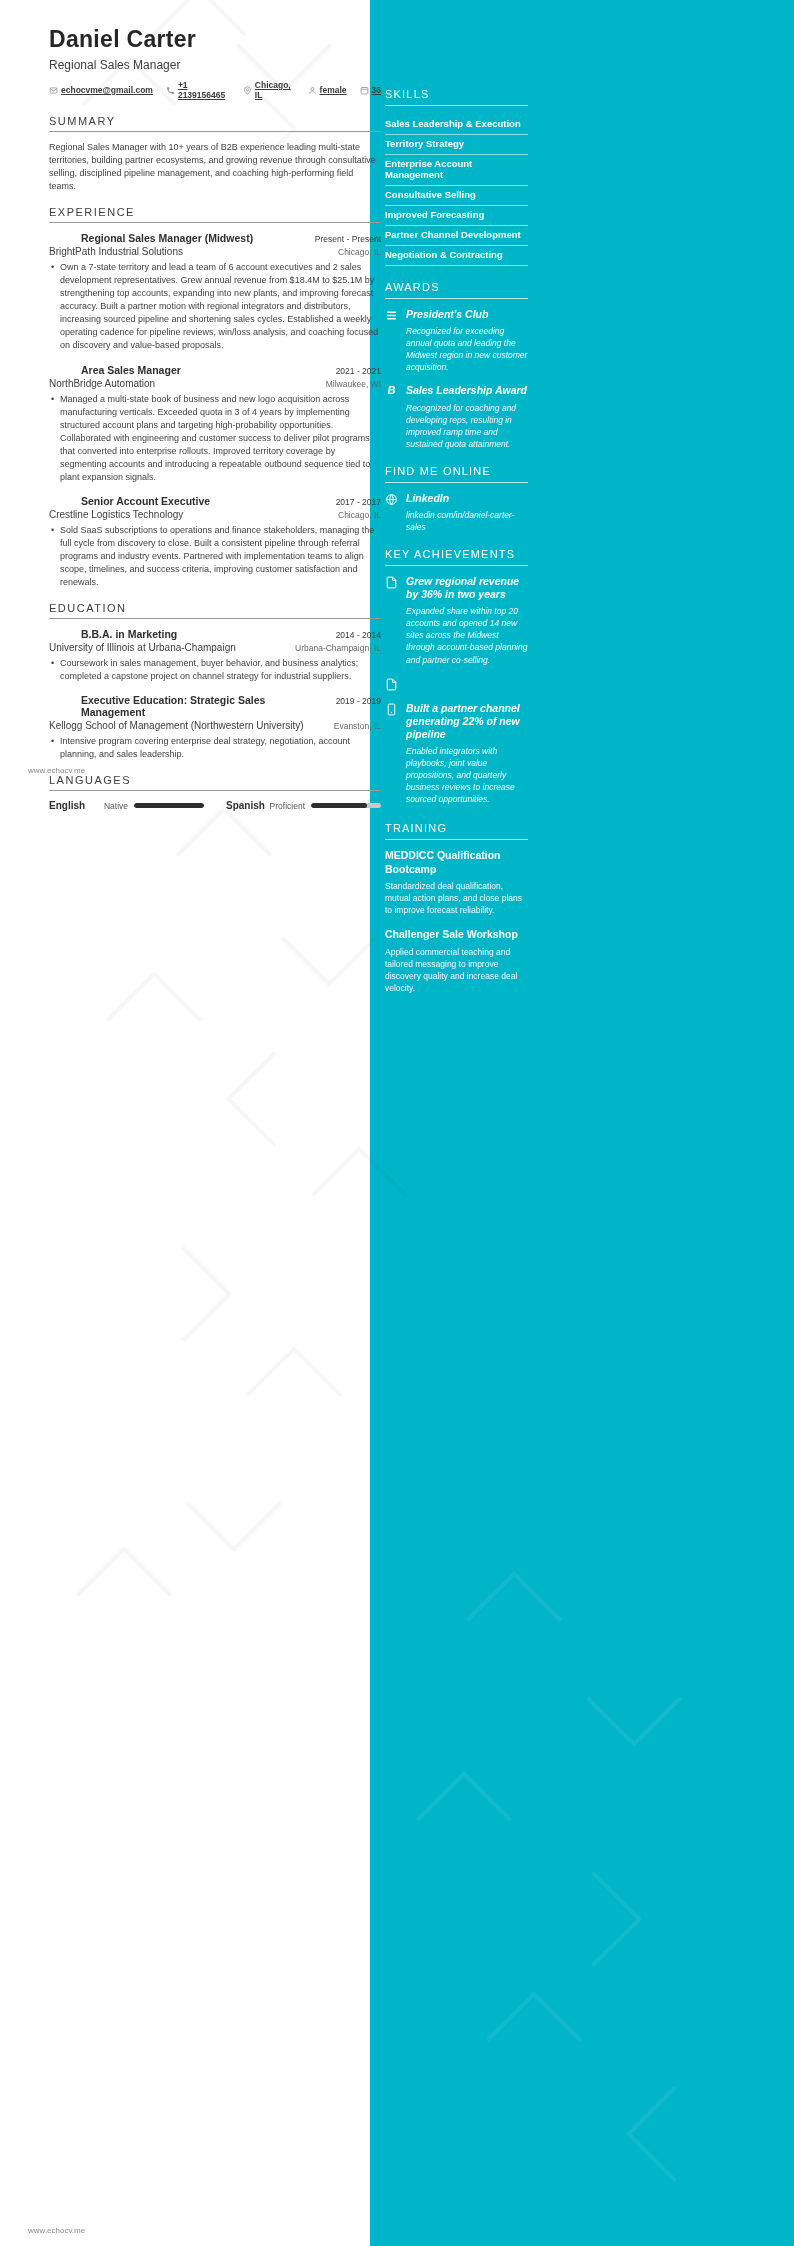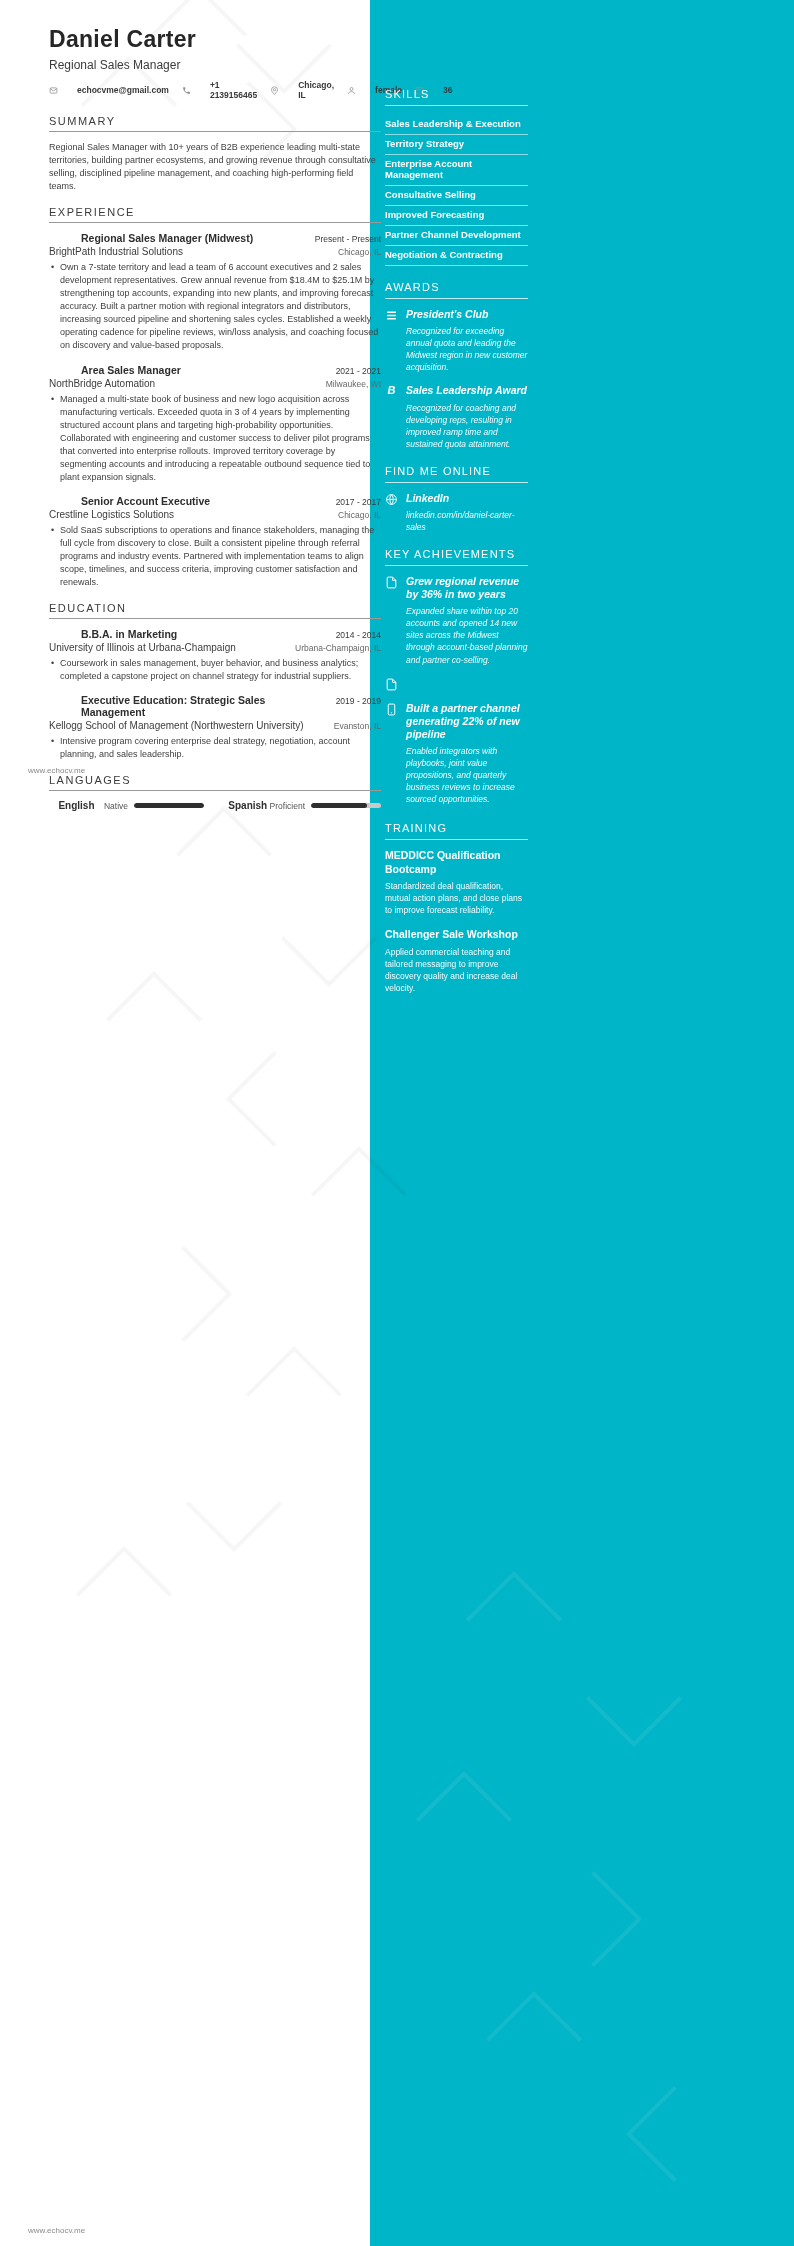--- a/index.html
+++ b/index.html
@@ -16,38 +16,38 @@
   .page-footer.f1{top:766px;} .page-footer.f2{top:2226px;}
 
   
   .wm{position:absolute;width:64px;height:64px;border-top:4px solid rgba(0,0,0,0.035);border-left:4px solid rgba(0,0,0,0.035);}
   .wm.on-teal{border-color:rgba(255,255,255,0.08);}
 
   
   .name{font-size:23px;font-weight:700;color:#262626;margin:0 0 5px;letter-spacing:.3px;}
   .subtitle{font-size:12px;color:#3c3c3c;margin:0 0 8px;}
   .contact-row{display:flex;align-items:center;gap:13px;margin-bottom:15px;}
-  .contact-item{display:flex;align-items:center;gap:19px;font-size:8.5px;font-weight:700;color:#3a3a3a;}
+  .contact-item{display:flex;align-items:center;gap:3px;font-size:8.5px;font-weight:700;color:#3a3a3a;text-decoration:underline;}
   .cicon{width:9px;height:9px;color:#8d8d8d;flex:0 0 auto;display:block;}
 
   .section{margin-bottom:13px;}
   .sec-head{font-size:11px;letter-spacing:1.5px;color:#3b3b3b;padding-bottom:4px;border-bottom:1px solid #9a9a9a;margin-bottom:9px;font-weight:400;}
   .body-text{font-size:9px;line-height:1.45;color:#3f3f3f;}
 
   .job{margin-bottom:11px;}
   .row{display:flex;justify-content:space-between;align-items:baseline;}
   .job-title{font-size:10.5px;font-weight:700;color:#2e2e2e;padding-left:32px;}
   .job-dates{font-size:8.5px;color:#3a3a3a;white-space:nowrap;margin-left:8px;}
   .job-company{font-size:10px;color:#3c3c3c;margin-top:2px;}
   .job-location{font-size:8.5px;color:#666;max-width:92px;text-align:right;margin-left:8px;}
   .bullet{font-size:9px;line-height:1.45;color:#3f3f3f;margin-top:4px;padding-left:11px;position:relative;}
   .bullet::before{content:"\2022";position:absolute;left:2px;}
 
   .lang-row{display:flex;gap:22px;margin-top:3px;}
-  .lang-item{display:flex;align-items:center;flex:1;text-align:center;}
+  .lang-item{display:flex;align-items:center;flex:1;}
   .lang-name{font-size:10px;font-weight:700;color:#2f2f2f;flex:1;}
   .lang-level{font-size:8.5px;color:#555;margin-right:6px;}
   .lang-bar{width:70px;height:5px;border-radius:3px;background:#c9c9c9;overflow:hidden;}
   .lang-fill{display:block;height:100%;border-radius:3px;background:var(--bar-fill,#2e2e2e);}
 
   
   .side-sec{margin-bottom:15px;}
   .side-head{font-size:11px;letter-spacing:1.2px;color:#ffffff;padding-bottom:5px;border-bottom:1px solid rgba(255,255,255,.75);margin-bottom:9px;}
   .skill{font-size:9.5px;font-weight:700;color:#fff;padding:3px 0 5px;border-bottom:1px solid rgba(255,255,255,.55);}
   .side-item{display:flex;margin-bottom:11px;font-style:italic;}
@@ -161,21 +161,21 @@
       </div>
       <div class="bullet">Managed a multi-state book of business and new logo acquisition across manufacturing verticals. Exceeded quota in 3 of 4 years by implementing structured account plans and targeting high-probability opportunities. Collaborated with engineering and customer success to deliver pilot programs that converted into enterprise rollouts. Improved territory coverage by segmenting accounts and introducing a repeatable outbound sequence tied to plant expansion signals.</div>
     </div>
 
     <div class="job">
       <div class="row">
         <span class="job-title">Senior Account Executive</span>
         <span class="job-dates">2017 - 2017</span>
       </div>
       <div class="row">
-        <span class="job-company">Crestline Logistics Solutions</span>
+        <span class="job-company">Crestline Logistics Technology</span>
         <span class="job-location">Chicago, IL</span>
       </div>
       <div class="bullet">Sold SaaS subscriptions to operations and finance stakeholders, managing the full cycle from discovery to close. Built a consistent pipeline through referral programs and industry events. Partnered with implementation teams to align scope, timelines, and success criteria, improving customer satisfaction and renewals.</div>
     </div>
   </div>
 
   <div class="section">
     <div class="sec-head">EDUCATION</div>
 
     <div class="job">

